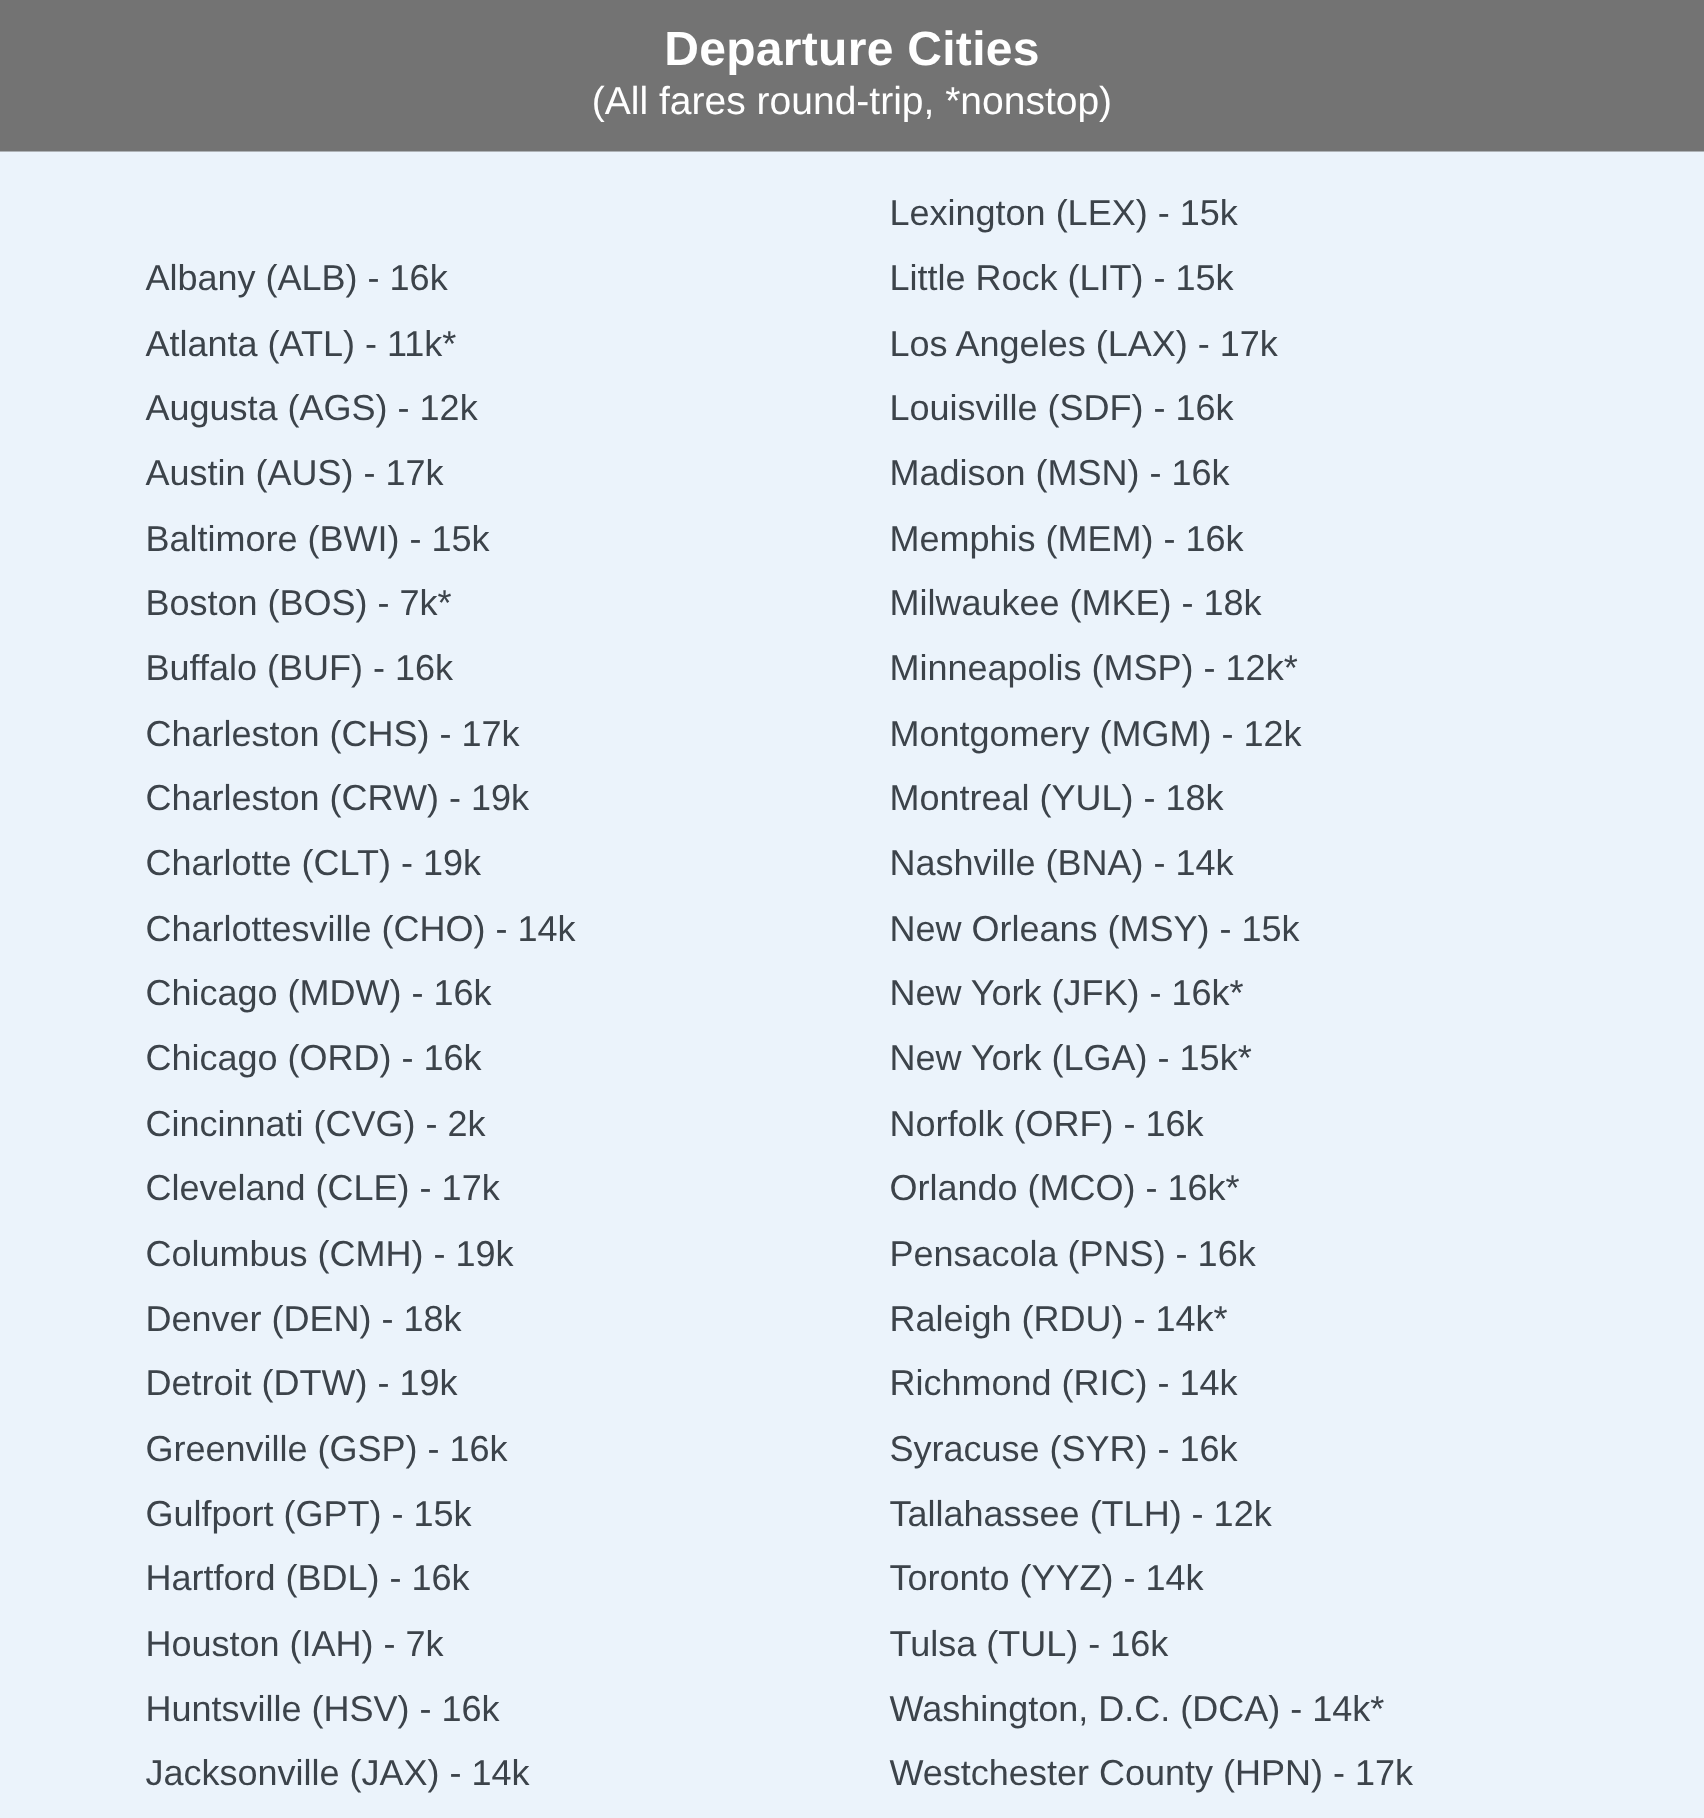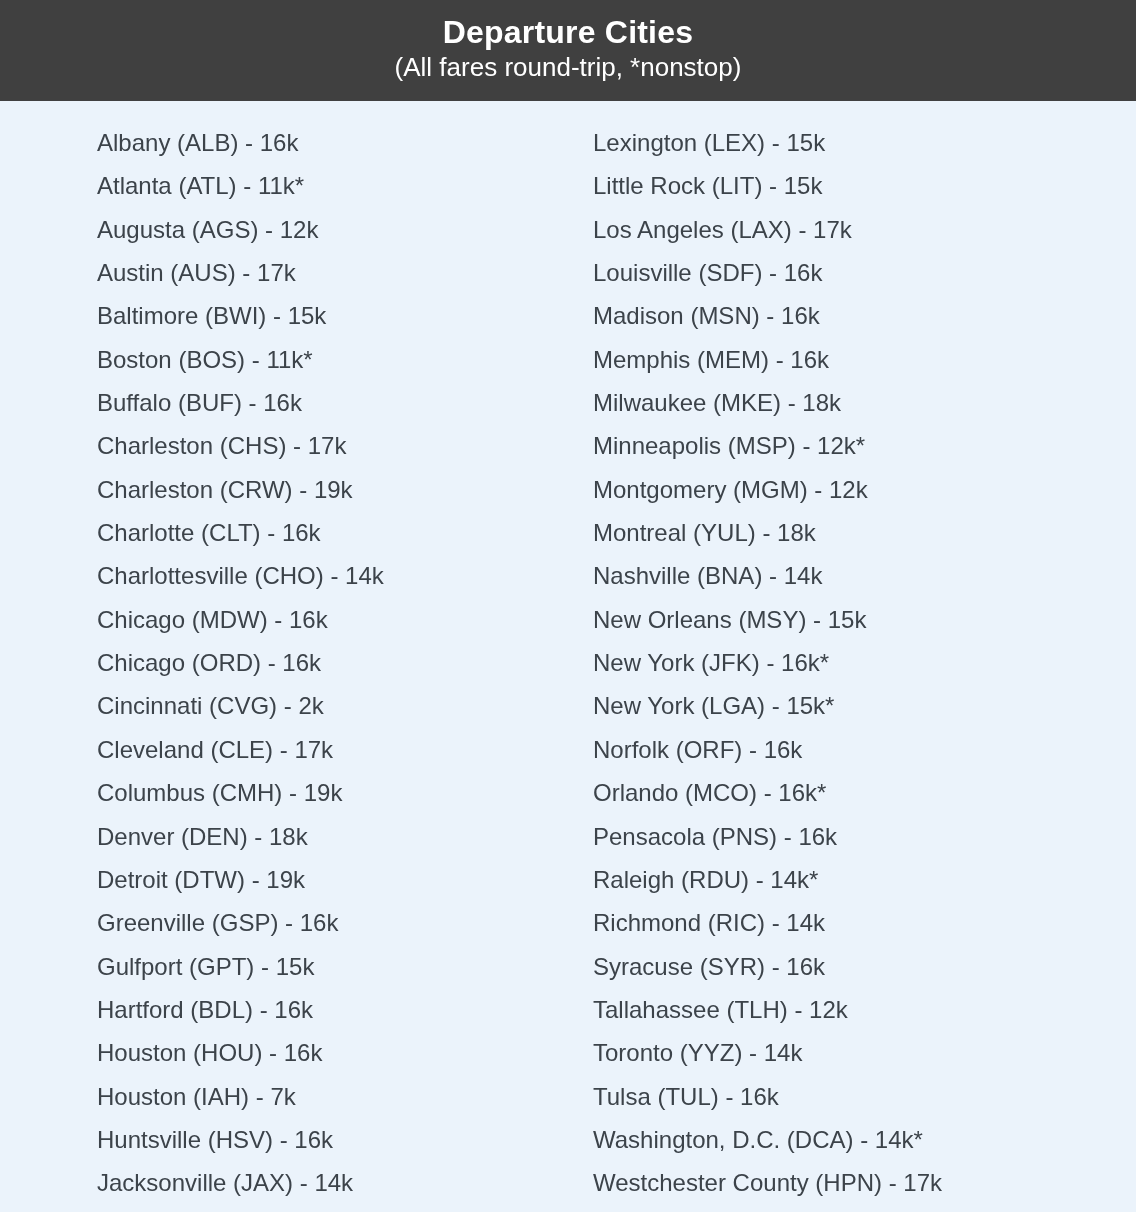--- a/index.html
+++ b/index.html
@@ -7,21 +7,21 @@
     padding: 0;
   }
   body {
     width: 1136px;
     height: 1212px;
     background: #EBF3FB;
     font-family: "Liberation Sans", sans-serif;
     overflow: hidden;
   }
   .header {
-    background: #404040;
+    background: #737373;
     height: 101px;
     box-sizing: border-box;
     padding-top: 13px;
     text-align: center;
     color: #FFFFFF;
   }
   .title {
     margin: 0;
     font-size: 32px;
     line-height: 39px;
@@ -62,37 +62,36 @@
     <h1 class="title">Departure Cities</h1>
     <div class="subtitle">(All fares round-trip, *nonstop)</div>
   </header>
   <main class="list">
     <div class="col col-left">
         <div class="item">Albany (ALB) - 16k</div>
         <div class="item">Atlanta (ATL) - 11k*</div>
         <div class="item">Augusta (AGS) - 12k</div>
         <div class="item">Austin (AUS) - 17k</div>
         <div class="item">Baltimore (BWI) - 15k</div>
-        <div class="item">Boston (BOS) - 11k*</div>
+        <div class="item">Boston (BOS) - 7k*</div>
         <div class="item">Buffalo (BUF) - 16k</div>
         <div class="item">Charleston (CHS) - 17k</div>
         <div class="item">Charleston (CRW) - 19k</div>
-        <div class="item">Charlotte (CLT) - 16k</div>
+        <div class="item">Charlotte (CLT) - 19k</div>
         <div class="item">Charlottesville (CHO) - 14k</div>
         <div class="item">Chicago (MDW) - 16k</div>
         <div class="item">Chicago (ORD) - 16k</div>
         <div class="item">Cincinnati (CVG) - 2k</div>
         <div class="item">Cleveland (CLE) - 17k</div>
         <div class="item">Columbus (CMH) - 19k</div>
         <div class="item">Denver (DEN) - 18k</div>
         <div class="item">Detroit (DTW) - 19k</div>
         <div class="item">Greenville (GSP) - 16k</div>
         <div class="item">Gulfport (GPT) - 15k</div>
         <div class="item">Hartford (BDL) - 16k</div>
-        <div class="item">Houston (HOU) - 16k</div>
         <div class="item">Houston (IAH) - 7k</div>
         <div class="item">Huntsville (HSV) - 16k</div>
         <div class="item">Jacksonville (JAX) - 14k</div>
       </div>
     <div class="col col-right">
         <div class="item">Lexington (LEX) - 15k</div>
         <div class="item">Little Rock (LIT) - 15k</div>
         <div class="item">Los Angeles (LAX) - 17k</div>
         <div class="item">Louisville (SDF) - 16k</div>
         <div class="item">Madison (MSN) - 16k</div>

